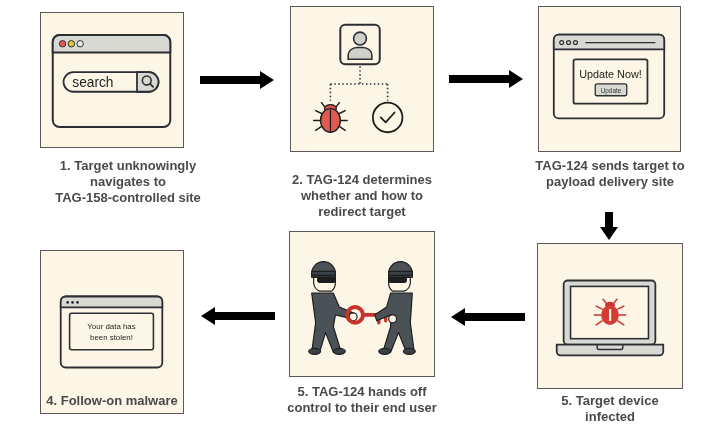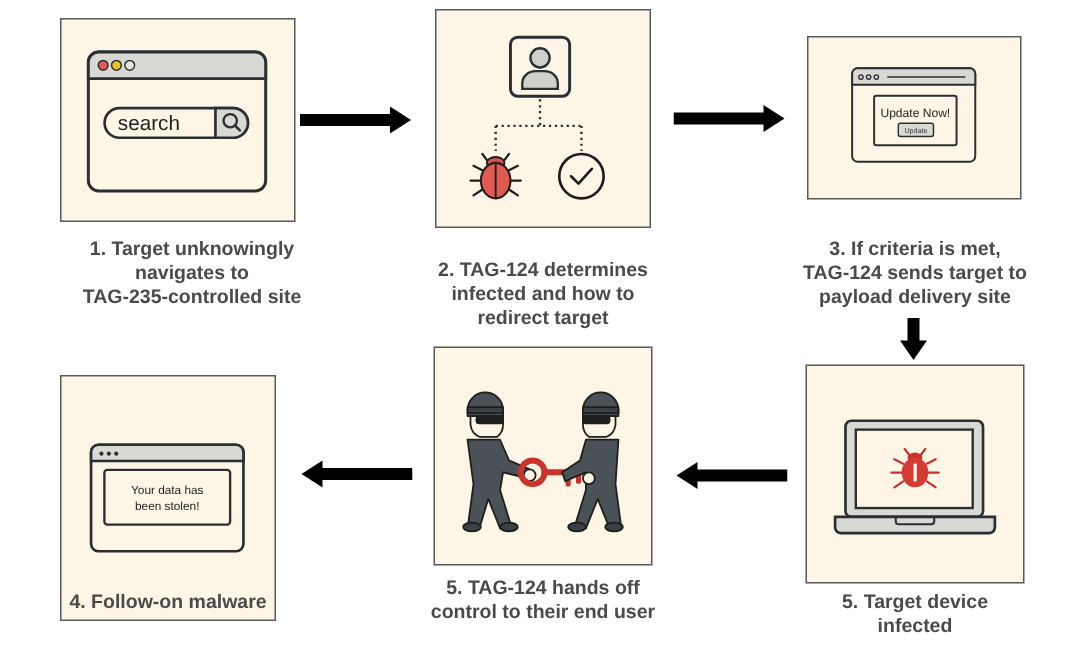--- a/index.html
+++ b/index.html
@@ -8,21 +8,21 @@
   .panel { position: absolute; background: #fdf6e6; border: 1px solid #5a5a5a; box-sizing: border-box; }
   .panel svg { position: absolute; left: 0; top: 0; width: 100%; height: 100%; }
   .label { position: absolute; text-align: center; color: #4a4a4a; font-weight: bold;
            font-size: 13px; line-height: 16px; width: 200px; }
   .arrow { position: absolute; }
   .svgtext { font-family: "Liberation Sans", sans-serif; }
 </style>
 </head>
 <body>
 
-<div class="panel" style="left:40px; top:12px; width:157px; height:136px;">
+<div class="panel" style="left:40px; top:12px; width:144px; height:136px;">
   <svg viewBox="0 0 145 136">
     <g>
       <rect x="12" y="22" width="120" height="94" rx="7" fill="#fdf6e6" stroke="#2b2f33" stroke-width="2"></rect>
       <path d="M19 22 H125 a7 7 0 0 1 7 7 V40 H12 V29 a7 7 0 0 1 7 -7 Z" fill="#d9d9d3" stroke="#2b2f33" stroke-width="2"></path>
     </g>
     <g>
       <circle cx="22" cy="31" r="3.3" fill="#e05a5a" stroke="#2b2f33" stroke-width="1"></circle>
       <circle cx="31" cy="31" r="3.3" fill="#e8c62b" stroke="#2b2f33" stroke-width="1"></circle>
       <circle cx="40" cy="31" r="3.3" fill="#e6e6e0" stroke="#2b2f33" stroke-width="1"></circle>
     </g>
@@ -33,21 +33,21 @@
     </g>
     <g>
       <circle cx="108" cy="68.5" r="4.5" fill="none" stroke="#2b2f33" stroke-width="1.6"></circle>
       <line x1="111.3" y1="71.8" x2="114.5" y2="75" stroke="#2b2f33" stroke-width="1.8" stroke-linecap="round"></line>
     </g>
   </svg>
 </div>
 <div class="label" style="left:28px; top:158px;">
   <div>1. Target unknowingly</div>
   <div>navigates to</div>
-  <div>TAG-235-controlled site</div>
+  <div>TAG-158-controlled site</div>
 </div>
 
 <svg class="arrow" style="left:200px; top:70px;" width="76" height="20" viewBox="0 0 76 20">
   <rect x="0" y="6" width="62" height="8" fill="#000"></rect>
   <polygon points="60,1 74,10 60,19" fill="#000"></polygon>
 </svg>
 
 <div class="panel" style="left:290px; top:6px; width:144px; height:146px;">
   <svg viewBox="0 0 144 146">
     <g>
@@ -77,30 +77,30 @@
       <line x1="40" y1="104" x2="40" y2="127" stroke="#1e1e1e" stroke-width="1.3"></line>
     </g>
     <g>
       <circle cx="98" cy="112" r="15" fill="#fdf6e6" stroke="#1e1e1e" stroke-width="1.8"></circle>
       <polyline points="91,112 96,117 105,107" fill="none" stroke="#1e1e1e" stroke-width="1.8" stroke-linecap="round" stroke-linejoin="round"></polyline>
     </g>
   </svg>
 </div>
 <div class="label" style="left:262px; top:172px;">
   <div>2. TAG-124 determines</div>
-  <div>infected and how to</div>
+  <div>whether and how to</div>
   <div>redirect target</div>
 </div>
 
 <svg class="arrow" style="left:449px; top:69px;" width="76" height="20" viewBox="0 0 76 20">
   <rect x="0" y="6" width="62" height="8" fill="#000"></rect>
   <polygon points="60,1 74,10 60,19" fill="#000"></polygon>
 </svg>
 
-<div class="panel" style="left:538px; top:24px; width:143px; height:109px;text-align:center;">
+<div class="panel" style="left:538px; top:6px; width:143px; height:146px;text-align:center;">
   <svg viewBox="0 0 143 146">
     <g>
       <rect x="15" y="28" width="112" height="85" rx="5" fill="#fdf6e6" stroke="#2b2f33" stroke-width="1.8"></rect>
       <path d="M20 28 H122 a5 5 0 0 1 5 5 V43 H15 V33 a5 5 0 0 1 5 -5 Z" fill="#d9d9d3" stroke="#2b2f33" stroke-width="1.8"></path>
       <line x1="47" y1="36" x2="118" y2="36" stroke="#2b2f33" stroke-width="1.3"></line>
     </g>
     <g fill="none" stroke="#2b2f33" stroke-width="1.2">
       <circle cx="23" cy="36" r="2"></circle>
         <circle cx="30" cy="36" r="2"></circle>
         <circle cx="37" cy="36" r="2"></circle>
@@ -109,21 +109,20 @@
       <rect x="35" y="53" width="75" height="45" rx="2" fill="#fdf6e6" stroke="#2b2f33" stroke-width="1.8"></rect>
       <text class="svgtext" x="72.5" y="72" font-size="11" text-anchor="middle" fill="#1e1e1e">Update Now!</text>
     </g>
     <g>
       <rect x="57" y="78" width="32" height="12" rx="2" fill="#d9d9d3" stroke="#2b2f33" stroke-width="1.3"></rect>
       <text class="svgtext" x="73" y="87" font-size="6.5" text-anchor="middle" fill="#333">Update</text>
     </g>
   </svg>
 </div>
 <div class="label" style="left:510px; top:158px;">
-  <div>3. If criteria is met,</div>
   <div>TAG-124 sends target to</div>
   <div>payload delivery site</div>
 </div>
 
 <svg class="arrow" style="left:599px; top:212px;" width="20" height="30" viewBox="0 0 20 30">
   <rect x="6" y="0" width="8" height="17" fill="#000"></rect>
   <polygon points="1,15 19,15 10,28" fill="#000"></polygon>
 </svg>
 
 <div class="panel" style="left:537px; top:243px; width:146px; height:146px;">

